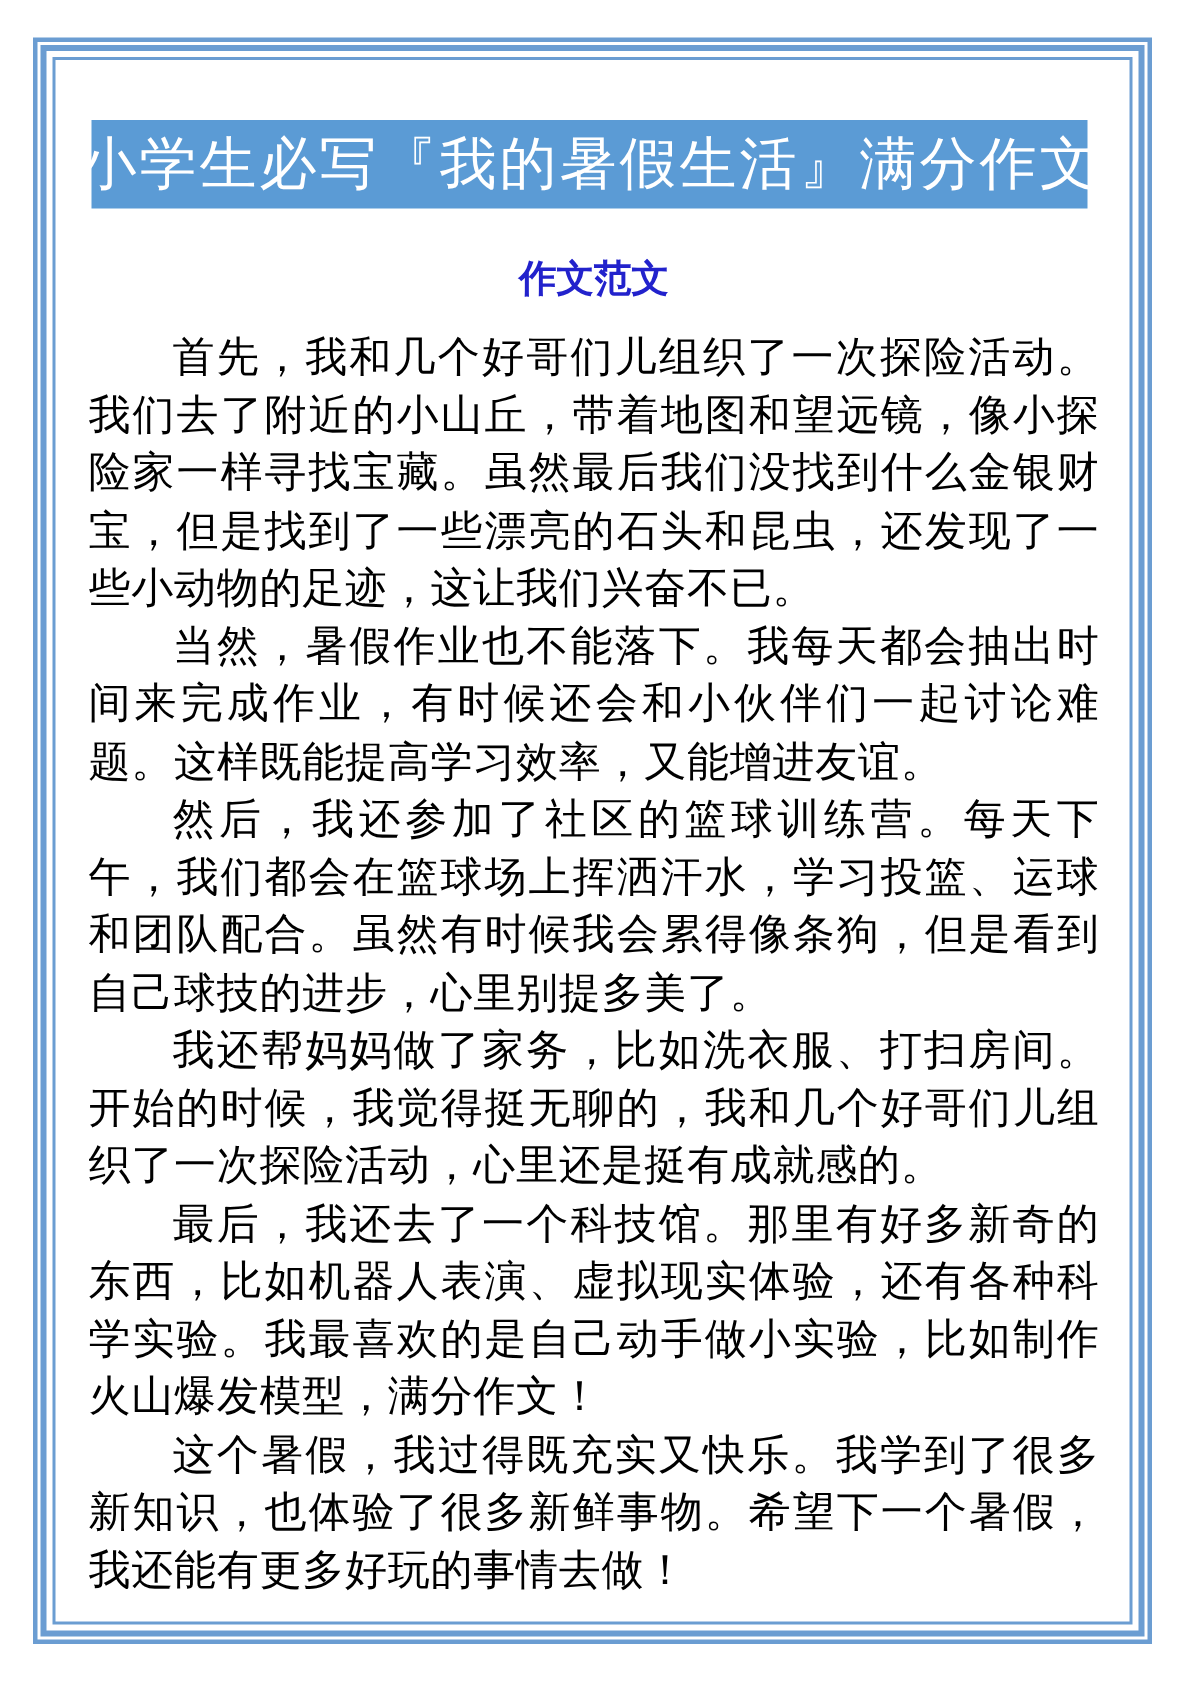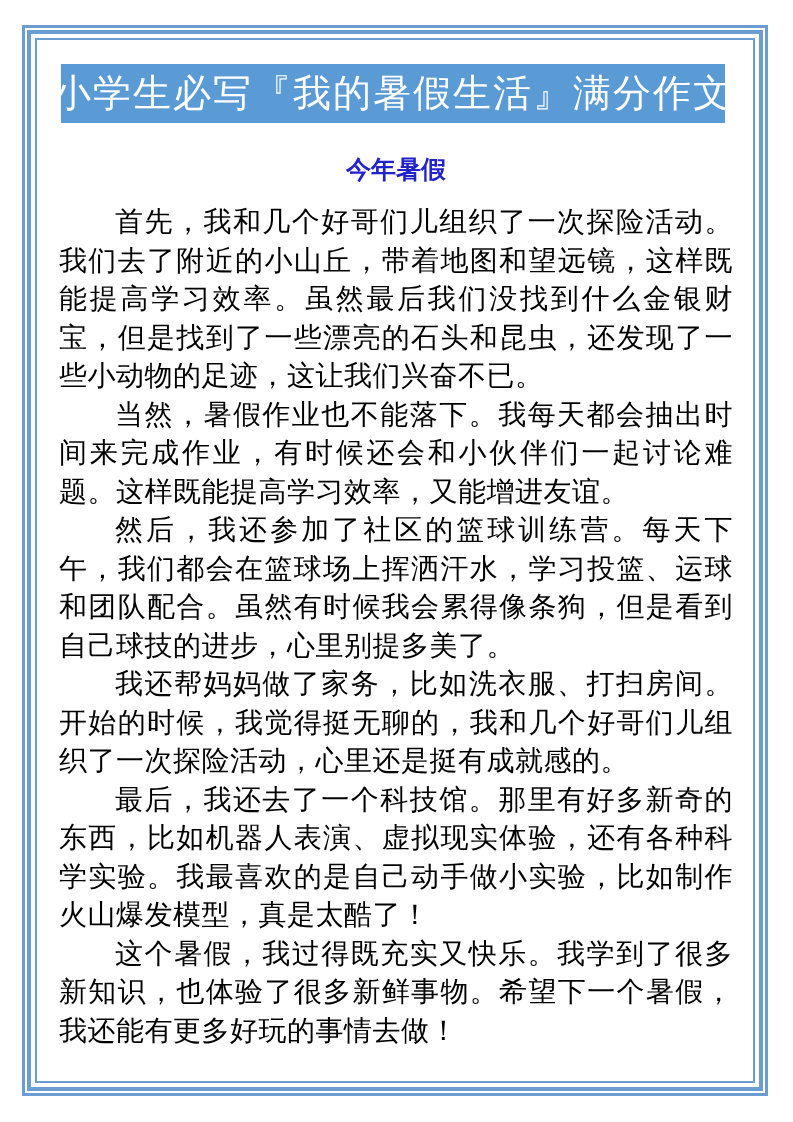--- a/index.html
+++ b/index.html
@@ -27,21 +27,21 @@
     border: 4px solid var(--border-color, #6B9DD2);
   }
   .frame-inner {
     position: absolute;
     inset: 4px;
     border: 2px solid var(--border-color, #6B9DD2);
   }
   .content {
     position: absolute;
     inset: 0;
-    padding: 24px 20px 0 22px;
+    padding: 40px 20px 0 22px;
     box-sizing: border-box;
   }
   .title-banner {
     margin: 0 8px 0 2px;
     height: 59px;
     background: var(--banner-bg, #5B9BD5);
     display: flex;
     align-items: center;
     justify-content: center;
   }
@@ -79,28 +79,28 @@
 <div class="page">
   <div class="frame-outer">
     <div class="frame-mid">
       <div class="frame-inner">
         <div class="content">
 
           <div class="title-banner">
             <span class="title-text">小学生必写『我的暑假生活』满分作文</span>
           </div>
 
-          <div class="subtitle">今年暑假</div>
+          <div class="subtitle">作文范文</div>
 
           <div class="essay">
-            <p>首先，我和几个好哥们儿组织了一次探险活动。我们去了附近的小山丘，带着地图和望远镜，这样既能提高学习效率。虽然最后我们没找到什么金银财宝，但是找到了一些漂亮的石头和昆虫，还发现了一些小动物的足迹，这让我们兴奋不已。</p>
+            <p>首先，我和几个好哥们儿组织了一次探险活动。我们去了附近的小山丘，带着地图和望远镜，像小探险家一样寻找宝藏。虽然最后我们没找到什么金银财宝，但是找到了一些漂亮的石头和昆虫，还发现了一些小动物的足迹，这让我们兴奋不已。</p>
             <p>当然，暑假作业也不能落下。我每天都会抽出时间来完成作业，有时候还会和小伙伴们一起讨论难题。这样既能提高学习效率，又能增进友谊。</p>
             <p>然后，我还参加了社区的篮球训练营。每天下午，我们都会在篮球场上挥洒汗水，学习投篮、运球和团队配合。虽然有时候我会累得像条狗，但是看到自己球技的进步，心里别提多美了。</p>
             <p>我还帮妈妈做了家务，比如洗衣服、打扫房间。开始的时候，我觉得挺无聊的，我和几个好哥们儿组织了一次探险活动，心里还是挺有成就感的。</p>
-            <p>最后，我还去了一个科技馆。那里有好多新奇的东西，比如机器人表演、虚拟现实体验，还有各种科学实验。我最喜欢的是自己动手做小实验，比如制作火山爆发模型，真是太酷了！</p>
+            <p>最后，我还去了一个科技馆。那里有好多新奇的东西，比如机器人表演、虚拟现实体验，还有各种科学实验。我最喜欢的是自己动手做小实验，比如制作火山爆发模型，满分作文！</p>
             <p>这个暑假，我过得既充实又快乐。我学到了很多新知识，也体验了很多新鲜事物。希望下一个暑假，我还能有更多好玩的事情去做！</p>
           </div>
 
         </div>
       </div>
     </div>
   </div>
 </div>
 
 </body></html>

